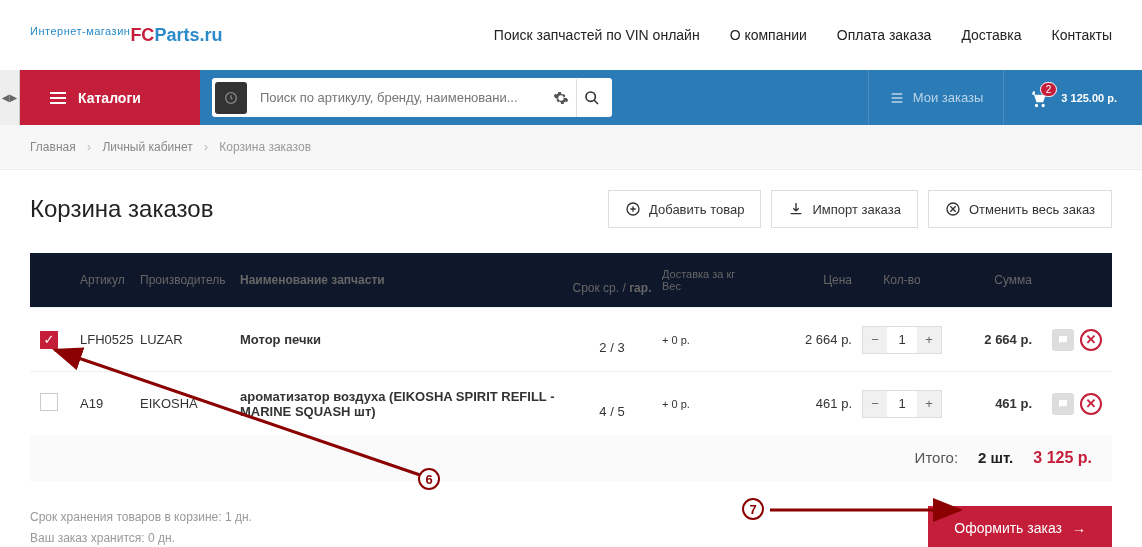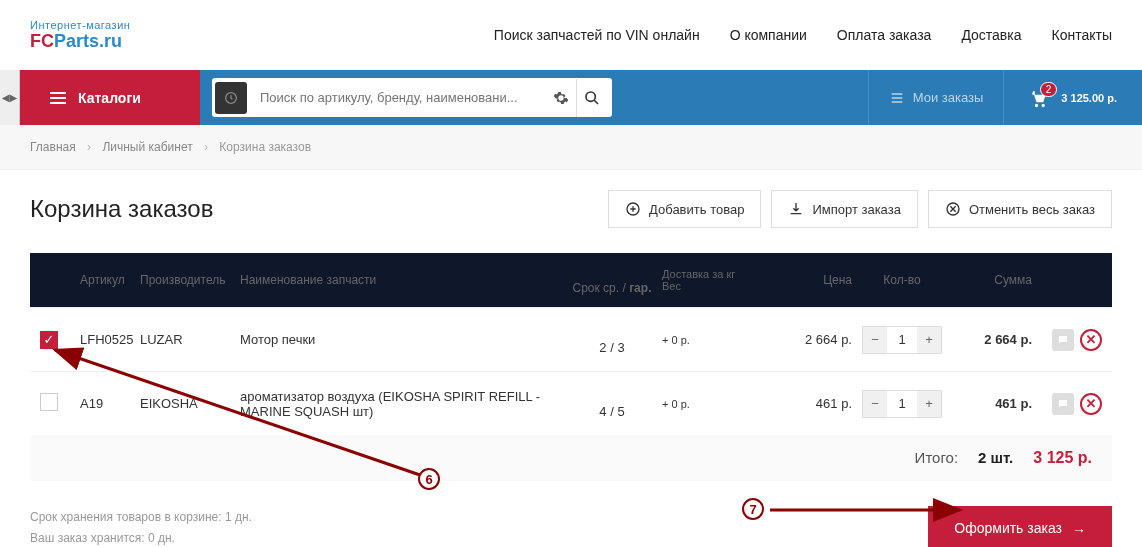--- a/index.html
+++ b/index.html
@@ -1,20 +1,20 @@
 <!DOCTYPE html>
 <html><head>
 <meta charset="utf-8">
 <style>
 * { box-sizing: border-box; margin: 0; padding: 0; }
 body { font-family: Arial, sans-serif; font-size: 13px; color: #333; background: #fff; width: 1142px; }
 a { text-decoration: none; color: inherit; }
 
 .top-header { display: flex; align-items: center; padding: 0 30px; height: 70px; }
-.logo { display: flex; flex-direction: column; font-weight: bold; }
+.logo { display: flex; flex-direction: row; font-weight: bold; }
 .logo-sub { color: #2a8aca; font-size: 11px; font-weight: normal; letter-spacing: 0.5px; }
 .logo-main { font-size: 18px; }
 .logo-fc { color: #c41e3a; }
 .logo-rest { color: #2a8aca; }
 .top-nav { display: flex; margin-left: auto; gap: 30px; font-size: 14px; color: #222; }
 .top-nav span { cursor: pointer; }
 
 .main-bar { display: flex; align-items: stretch; height: 55px; background: #2a7bb6; }
 .left-caret { width: 20px; background: #eee; display: flex; align-items: center; justify-content: center; font-size: 10px; color: #666; border-right: 1px solid #ccc; }
 .catalog-btn { background: #c41e3a; color: #fff; display: flex; align-items: center; gap: 12px; padding: 0 30px; font-size: 14px; font-weight: bold; cursor: pointer; min-width: 180px; }
@@ -39,21 +39,21 @@
 .page-head { display: flex; align-items: center; margin-bottom: 25px; }
 .page-title { font-size: 24px; font-weight: normal; color: #222; }
 .page-actions { margin-left: auto; display: flex; gap: 10px; justify-content: flex-end; }
 .action-btn { display: flex; align-items: center; gap: 8px; border: 1px solid #ddd; padding: 10px 16px; background: #fff; cursor: pointer; font-size: 13px; color: #333; }
 
 .cart-table { width: 100%; }
 .thead { display: flex; background: #0f172a; padding: 12px 10px; font-size: 12px; color: #666; align-items: center; }
 .col-chk { width: 40px; }
 .col-art { width: 60px; }
 .col-mfr { width: 100px; }
-.col-name { flex: 1; }
+.col-name { flex: 1; font-weight: bold; }
 .col-term { width: 100px; text-align: center; margin-top: 16px; }
 .col-ship { width: 110px; font-size: 11px; }
 .col-price { width: 80px; text-align: right; }
 .col-qty { width: 100px; text-align: center; }
 .col-sum { width: 80px; text-align: right; font-weight: bold; }
 .col-act { width: 70px; display: flex; gap: 6px; justify-content: flex-end; align-items: center; }
 
 .trow { display: flex; padding: 16px 10px; font-size: 13px; color: #333; align-items: center; border-top: 1px solid #f0f0f0; }
 .checkbox { width: 18px; height: 18px; border: 1px solid #ccc; display: inline-flex; align-items: center; justify-content: center; cursor: pointer; }
 .checkbox.checked { background: #c41e3a; border-color: #c41e3a; color: #fff; }

